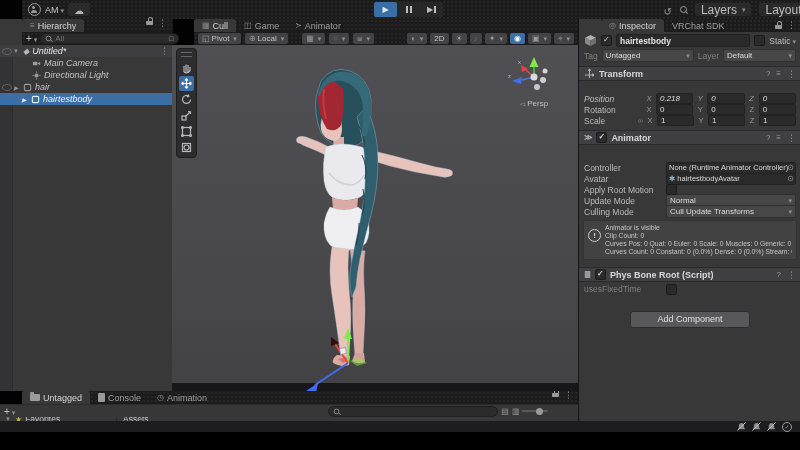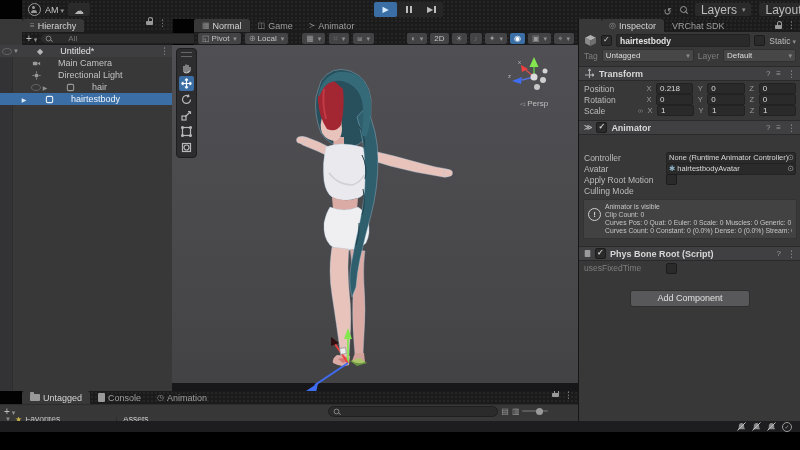--- a/index.html
+++ b/index.html
@@ -33,25 +33,25 @@
   .lock::after{content:"";position:absolute;left:0;top:4px;width:6.5px;height:4.5px;background:#9a9a9a;border-radius:1px;}
   
   .tabbar{height:13px;display:flex;align-items:flex-end;}
   .tab{height:13px;display:flex;align-items:center;gap:3px;padding:0 8px;font-size:9px;color:#9e9e9e;border-radius:3px 3px 0 0;}
   .tab.on{background:#383838;color:#d4d4d4;}
   .tab .tg{font-size:8px;color:#8f8f8f;}
   .barright{margin-left:auto;display:flex;align-items:center;gap:5px;padding:0 5px 2px 0;}
   
   #hier{left:0;top:19px;width:172px;height:372px;background:#383838;border-right:1px solid #161616;display:flex;flex-direction:column;}
   .subbar{height:13px;display:flex;align-items:center;gap:3px;padding:0 4px;}
-  .pill{flex:1;height:9px;background:#2b2b2b;border:1px solid #1f1f1f;border-radius:6px;display:flex;align-items:center;gap:16px;padding:0 4px;}
+  .pill{flex:1;height:9px;background:#2b2b2b;border:1px solid #1f1f1f;border-radius:6px;display:flex;align-items:center;gap:3px;padding:0 4px;}
   .pill input{flex:1;background:transparent;border:none;outline:none;font-size:8px;color:#bbb;padding:0;min-width:0;font-family:inherit;}
   .tree{flex:1;position:relative;background:#383838;}
   .gutter{position:absolute;left:0;top:0;width:12px;height:100%;background:#333335;border-right:1px solid #2d2d2f;}
-  .trow{position:relative;height:12px;display:flex;align-items:center;font-size:9px;color:#c2c2c2;gap:17px;padding-left:12px;}
+  .trow{position:relative;height:12px;display:flex;align-items:center;font-size:9px;color:#c2c2c2;gap:3px;padding-left:12px;font-style:italic;}
   .trow.sel{background:#3a6ea5;color:#eef4fb;}
   .fold{width:8px;font-size:6px;color:#8f8f8f;text-align:center;}
   .obj-ico{width:9px;height:9px;display:inline-block;}
   .scn::before{content:"◆";font-size:8px;color:#b5b5b5;}
   .eyedot{position:absolute;left:2px;width:8px;height:5px;border:1px solid #6a6a6a;border-radius:50%;opacity:.8;}
   
   #scene{left:172px;top:19px;width:406px;height:372px;display:flex;flex-direction:column;}
   #scenebar{height:13px;display:flex;align-items:center;gap:4px;padding:0 4px;}
   .tbtn{background:#434345;border-radius:2px;height:11px;display:flex;align-items:center;gap:2px;padding:0 4px;font-size:8px;color:#c5c5c5;}
   .tbtn.dim{color:#6e6e6e;}
@@ -169,21 +169,21 @@
           </svg>
         <span>Main Camera</span>
       </div>
       <div class="trow" style="padding-left:32px;">
         <svg class="obj-ico" viewBox="0 0 10 10">
             <circle cx="5" cy="5" r="2.2" fill="#9a9a9a"></circle>
             <path d="M5,0.5 V2 M5,8 V9.5 M0.5,5 H2 M8,5 H9.5" stroke="#9a9a9a" stroke-width="1"></path>
           </svg>
         <span>Directional Light</span>
       </div>
-      <div class="trow" style="margin-left:29px;">
+      <div class="trow" style="">
         <span class="eyedot" style="top:3px;"></span>
         <span class="fold">▶</span>
         <svg class="obj-ico" viewBox="0 0 10 10">
             <rect x="1.5" y="1.5" width="7" height="7" rx="1.5" fill="none" stroke="#9a9a9a" stroke-width="1.2"></rect>
           </svg>
         <span>hair</span>
       </div>
       <div class="trow sel" style="padding-left:20px;">
         <span class="fold" style="color:#dce9f7;">▶</span>
         <svg class="obj-ico" viewBox="0 0 10 10">
@@ -191,21 +191,21 @@
           </svg>
         <span>hairtestbody</span>
       </div>
     </div>
   </div>
 
   <div id="scene" class="abs">
     <div class="tabbar dots">
       <div class="tab on">
           <span class="tg">▦</span>
-          <span>Normal</span>
+          <span>Cull</span>
         </div>
       <div class="tab">
           <span class="tg">◫</span>
           <span>Game</span>
         </div>
       <div class="tab">
           <span class="tg">≻</span>
           <span>Animator</span>
         </div>
     </div>
@@ -396,21 +396,21 @@
       <svg width="11" height="11" viewBox="0 0 11 11">
           <path d="M5.5,1 V10 M1,7 H10 M5.5,1 l-1.3,1.8 M5.5,1 l1.3,1.8 M10,7 l-1.8,-1.3 M10,7 l-1.8,1.3" stroke="#b0b0b0" fill="none" stroke-width="1.1"></path>
         </svg>
       <span>Transform</span>
       <span class="hicons">
           <span>?</span>
           <span>≡</span>
           <i class="g g-menu"></i>
         </span>
     </div>
-    <div class="irow" style="height:11px;margin-top:2px;">
+    <div class="irow" style="height:11px;margin-top:12px;font-style:italic;">
       <span class="lblc" style="width:58px;">Position</span>
       <span class="axl">X</span>
         <span class="vfld">0.218</span>
       <span class="axl">Y</span>
         <span class="vfld">0</span>
       <span class="axl">Z</span>
         <span class="vfld">0</span>
     </div>
     <div class="irow" style="height:11px;justify-content:flex-end;">
       <span class="lblc" style="width:58px;">Rotation</span>
@@ -455,22 +455,33 @@
       <span class="objfld">
           <span style="color:#8fb5c9;">✱</span>
           <span>hairtestbodyAvatar</span>
           <span class="picker">⊙</span>
         </span>
     </div>
     <div class="irow" style="height:11px;">
       <span class="lblc" style="width:78px;flex:none;">Apply Root Motion</span>
       <span class="chk"></span>
     </div>
+    <div class="irow" style="height:11px;">
+      <span class="lblc" style="width:78px;flex:none;">Update Mode</span>
+      <span class="drop" style="flex:1;">
+          <span>Normal</span>
+          <span class="caret"></span>
+        </span>
+    </div>
     <div class="irow" style="height:11px;justify-content:space-between;">
       <span class="lblc" style="width:78px;flex:none;">Culling Mode</span>
+      <span class="drop" style="flex:1;">
+          <span>Cull Update Transforms</span>
+          <span class="caret"></span>
+        </span>
     </div>
     <div class="infobox">
       <span class="exc">!</span>
       <div>Animator is visible</div>
       <div>Clip Count: 0</div>
       <div>Curves Pos: 0 Quat: 0 Euler: 0 Scale: 0 Muscles: 0 Generic: 0 PPtr: 0</div>
       <div>Curves Count: 0 Constant: 0 (0.0%) Dense: 0 (0.0%) Stream: 0 (0.0%)</div>
     </div>
     <div class="spacer4"></div>
 

